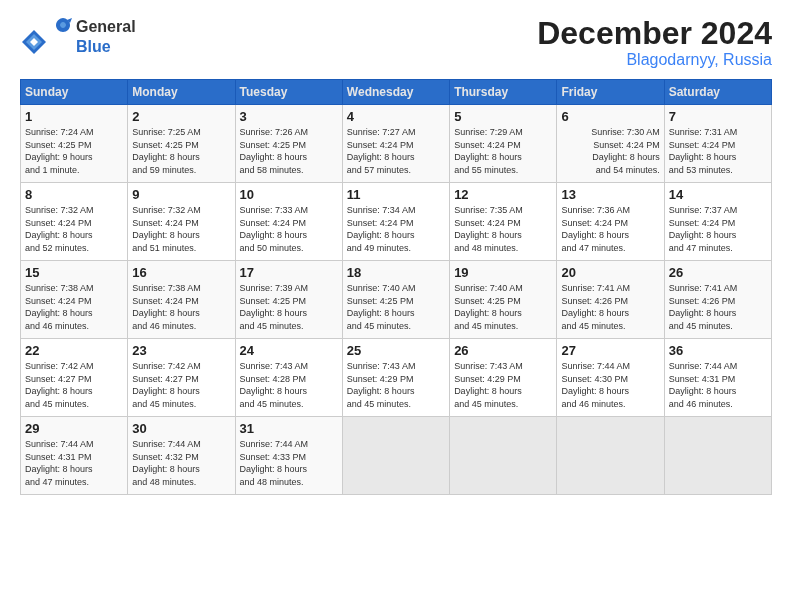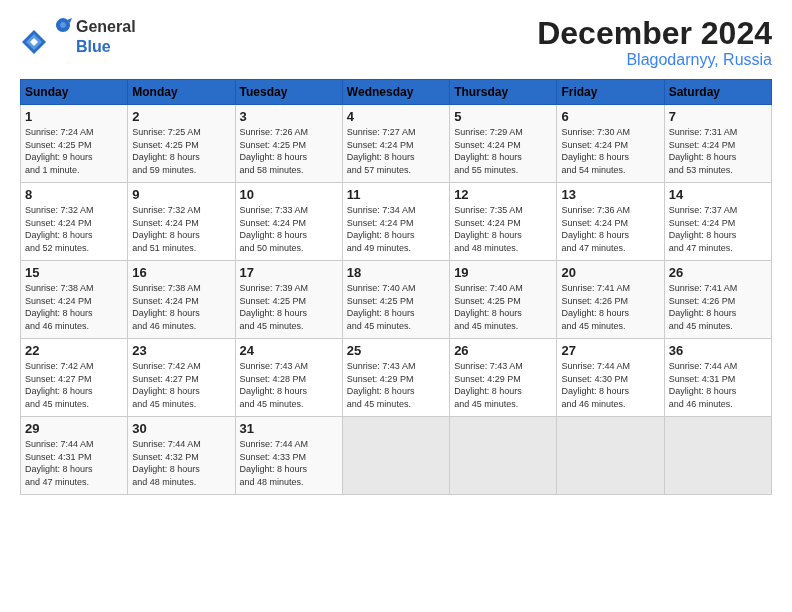--- a/index.html
+++ b/index.html
@@ -45,21 +45,21 @@
       font-weight: normal;
       color: #3b82f6;
     }
     .calendar {
       width: 100%;
       border-collapse: collapse;
       table-layout: fixed;
     }
     .calendar thead tr th {
       background: #2a6dc9;
-      color: #000000;
+      color: #e5e5e5;
       font-size: 12px;
       font-weight: bold;
       padding: 5px 4px;
       text-align: left;
       border: 1px solid #1a5ab8;
     }
     .calendar tbody tr td {
       vertical-align: top;
       padding: 4px 4px 3px 4px;
       font-size: 9.5px;
@@ -164,21 +164,21 @@
           </td>
           <td>
             <span class="day-number">5</span>
             <div class="day-info" style="white-space: pre-line;">Sunrise: 7:29 AM
 Sunset: 4:24 PM
 Daylight: 8 hours
 and 55 minutes.</div>
           </td>
           <td>
             <span class="day-number">6</span>
-            <div class="day-info" style="white-space: pre-line;">Sunrise: 7:30 AM
+            <div class="day-info" style="white-space: pre-line; text-align: right;">Sunrise: 7:30 AM
 Sunset: 4:24 PM
 Daylight: 8 hours
 and 54 minutes.</div>
           </td>
           <td>
             <span class="day-number">7</span>
             <div class="day-info" style="white-space: pre-line;">Sunrise: 7:31 AM
 Sunset: 4:24 PM
 Daylight: 8 hours
 and 53 minutes.</div>

